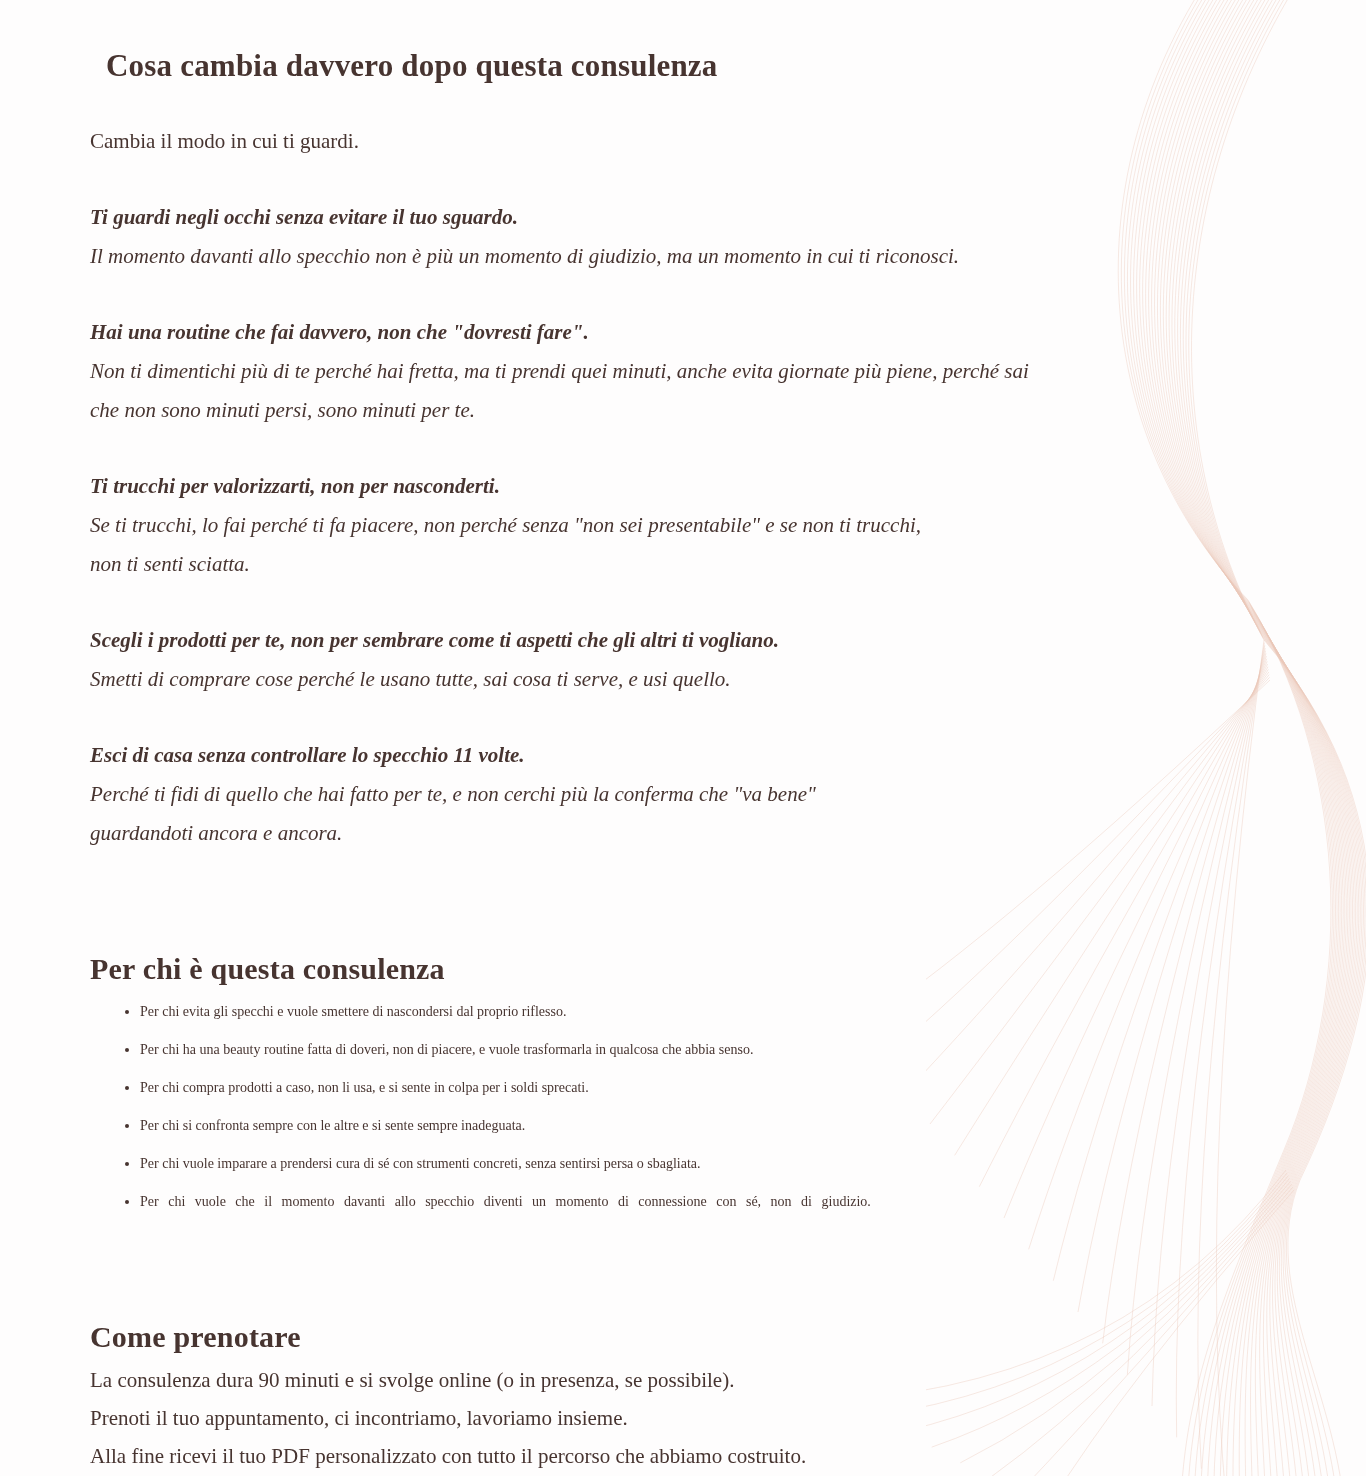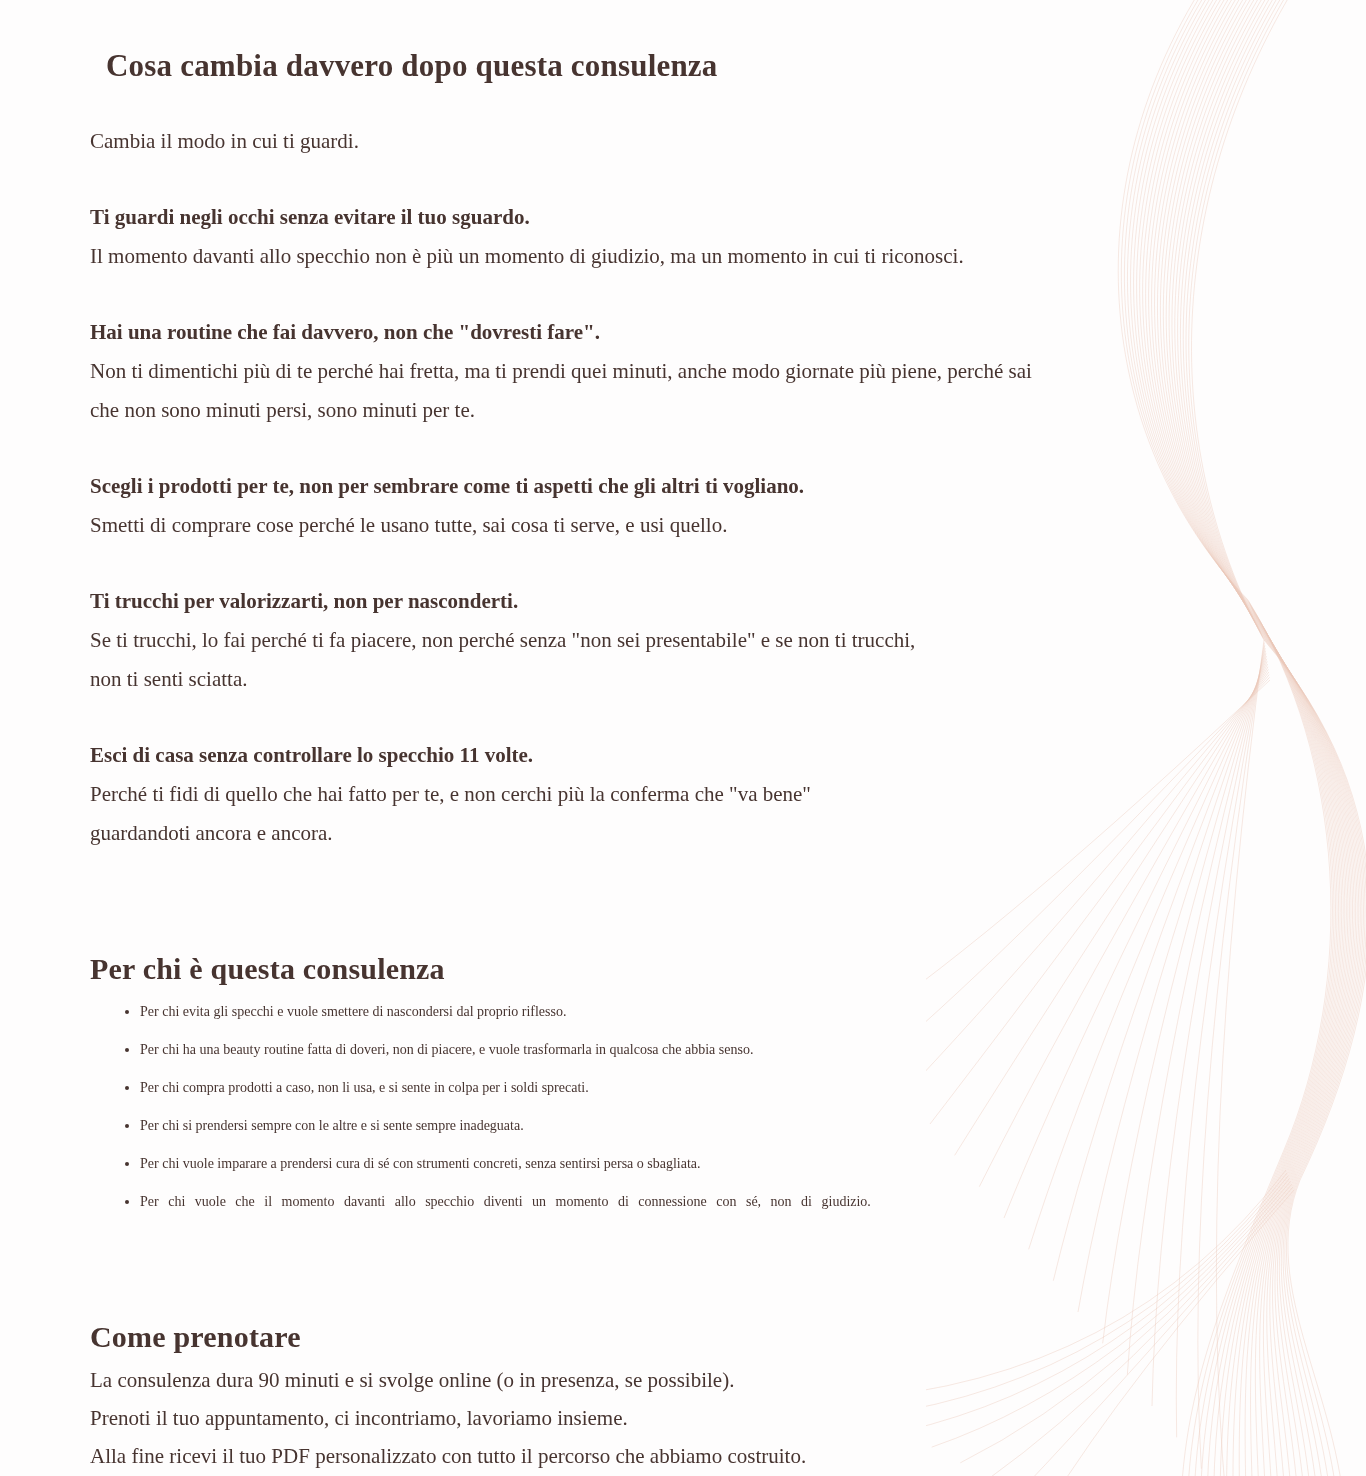--- a/index.html
+++ b/index.html
@@ -47,21 +47,21 @@
     margin: 16px;
     letter-spacing: 0.2px;
   }
 
   .intro {
     margin: 36px 0 0;
     font-size: 21px;
     line-height: 39px;
   }
 
-  .benefit { margin-top: 37px; }
+  .benefit { margin-top: 37px; font-style: italic; }
   .benefit h3 {
     margin: 0;
     font-size: 21px;
     line-height: 39px;
     font-weight: bold;
   }
   .benefit p {
     margin: 0;
     font-size: 21px;
     line-height: 39px;
@@ -159,48 +159,48 @@
 
   <p class="intro">Cambia il modo in cui ti guardi.</p>
 
   <section class="benefit">
     <h3>Ti guardi negli occhi senza evitare il tuo sguardo.</h3>
     <p>Il momento davanti allo specchio non è più un momento di giudizio, ma un momento in cui ti riconosci.</p>
   </section>
 
   <section class="benefit">
     <h3>Hai una routine che fai davvero, non che "dovresti fare".</h3>
-    <p>Non ti dimentichi più di te perché hai fretta, ma ti prendi quei minuti, anche modo giornate più piene, perché sai
+    <p>Non ti dimentichi più di te perché hai fretta, ma ti prendi quei minuti, anche evita giornate più piene, perché sai
 che non sono minuti persi, sono minuti per te.</p>
-  </section>
-
-  <section class="benefit">
-    <h3>Scegli i prodotti per te, non per sembrare come ti aspetti che gli altri ti vogliano.</h3>
-    <p>Smetti di comprare cose perché le usano tutte, sai cosa ti serve, e usi quello.</p>
   </section>
 
   <section class="benefit">
     <h3>Ti trucchi per valorizzarti, non per nasconderti.</h3>
     <p>Se ti trucchi, lo fai perché ti fa piacere, non perché senza "non sei presentabile" e se non ti trucchi,
 non ti senti sciatta.</p>
+  </section>
+
+  <section class="benefit">
+    <h3>Scegli i prodotti per te, non per sembrare come ti aspetti che gli altri ti vogliano.</h3>
+    <p>Smetti di comprare cose perché le usano tutte, sai cosa ti serve, e usi quello.</p>
   </section>
 
   <section class="benefit">
     <h3>Esci di casa senza controllare lo specchio 11 volte.</h3>
     <p>Perché ti fidi di quello che hai fatto per te, e non cerchi più la conferma che "va bene"
 guardandoti ancora e ancora.</p>
   </section>
 
   <h2>Per chi è questa consulenza</h2>
 
   <ul class="audience">
     <li><span>Per chi evita gli specchi e vuole smettere di nascondersi dal proprio riflesso.</span></li>
     <li><span>Per chi ha una beauty routine fatta di doveri, non di piacere, e vuole trasformarla in qualcosa che abbia senso.</span></li>
     <li><span>Per chi compra prodotti a caso, non li usa, e si sente in colpa per i soldi sprecati.</span></li>
-    <li><span>Per chi si prendersi sempre con le altre e si sente sempre inadeguata.</span></li>
+    <li><span>Per chi si confronta sempre con le altre e si sente sempre inadeguata.</span></li>
     <li><span>Per chi vuole imparare a prendersi cura di sé con strumenti concreti, senza sentirsi persa o sbagliata.</span></li>
     <li class="justify"><span>Per chi vuole che il momento davanti allo specchio diventi un momento di connessione con sé, non di giudizio.</span></li>
   </ul>
 
   <h2>Come prenotare</h2>
 
   <p class="booking">La consulenza dura 90 minuti e si svolge online (o in presenza, se possibile).
 Prenoti il tuo appuntamento, ci incontriamo, lavoriamo insieme.
 Alla fine ricevi il tuo PDF personalizzato con tutto il percorso che abbiamo costruito.</p>
 

